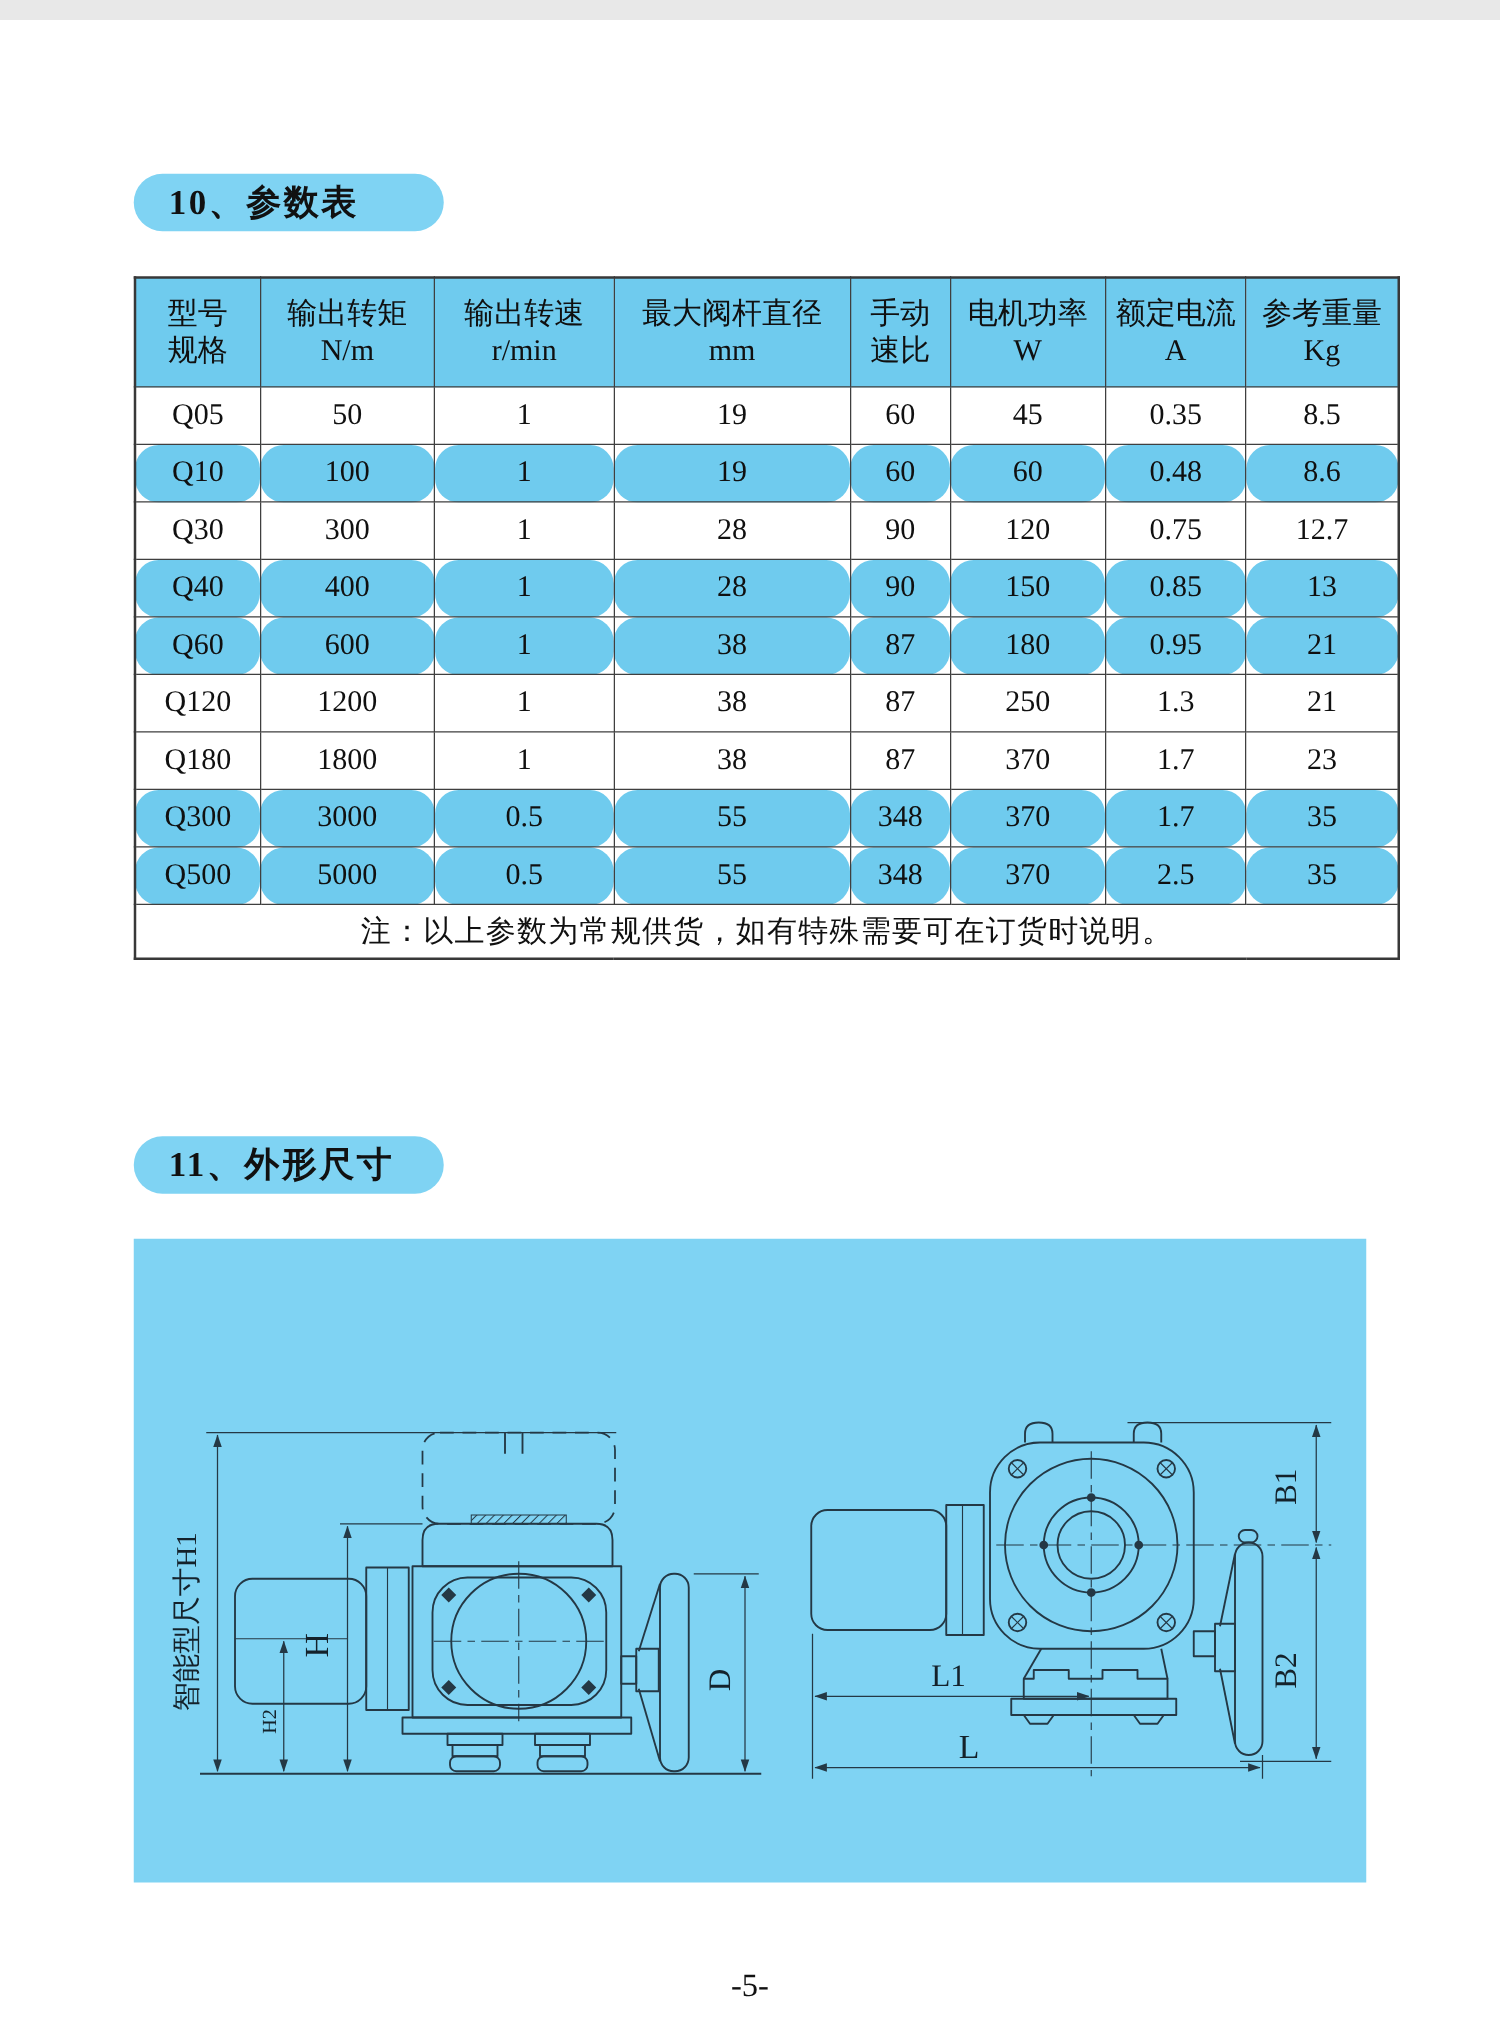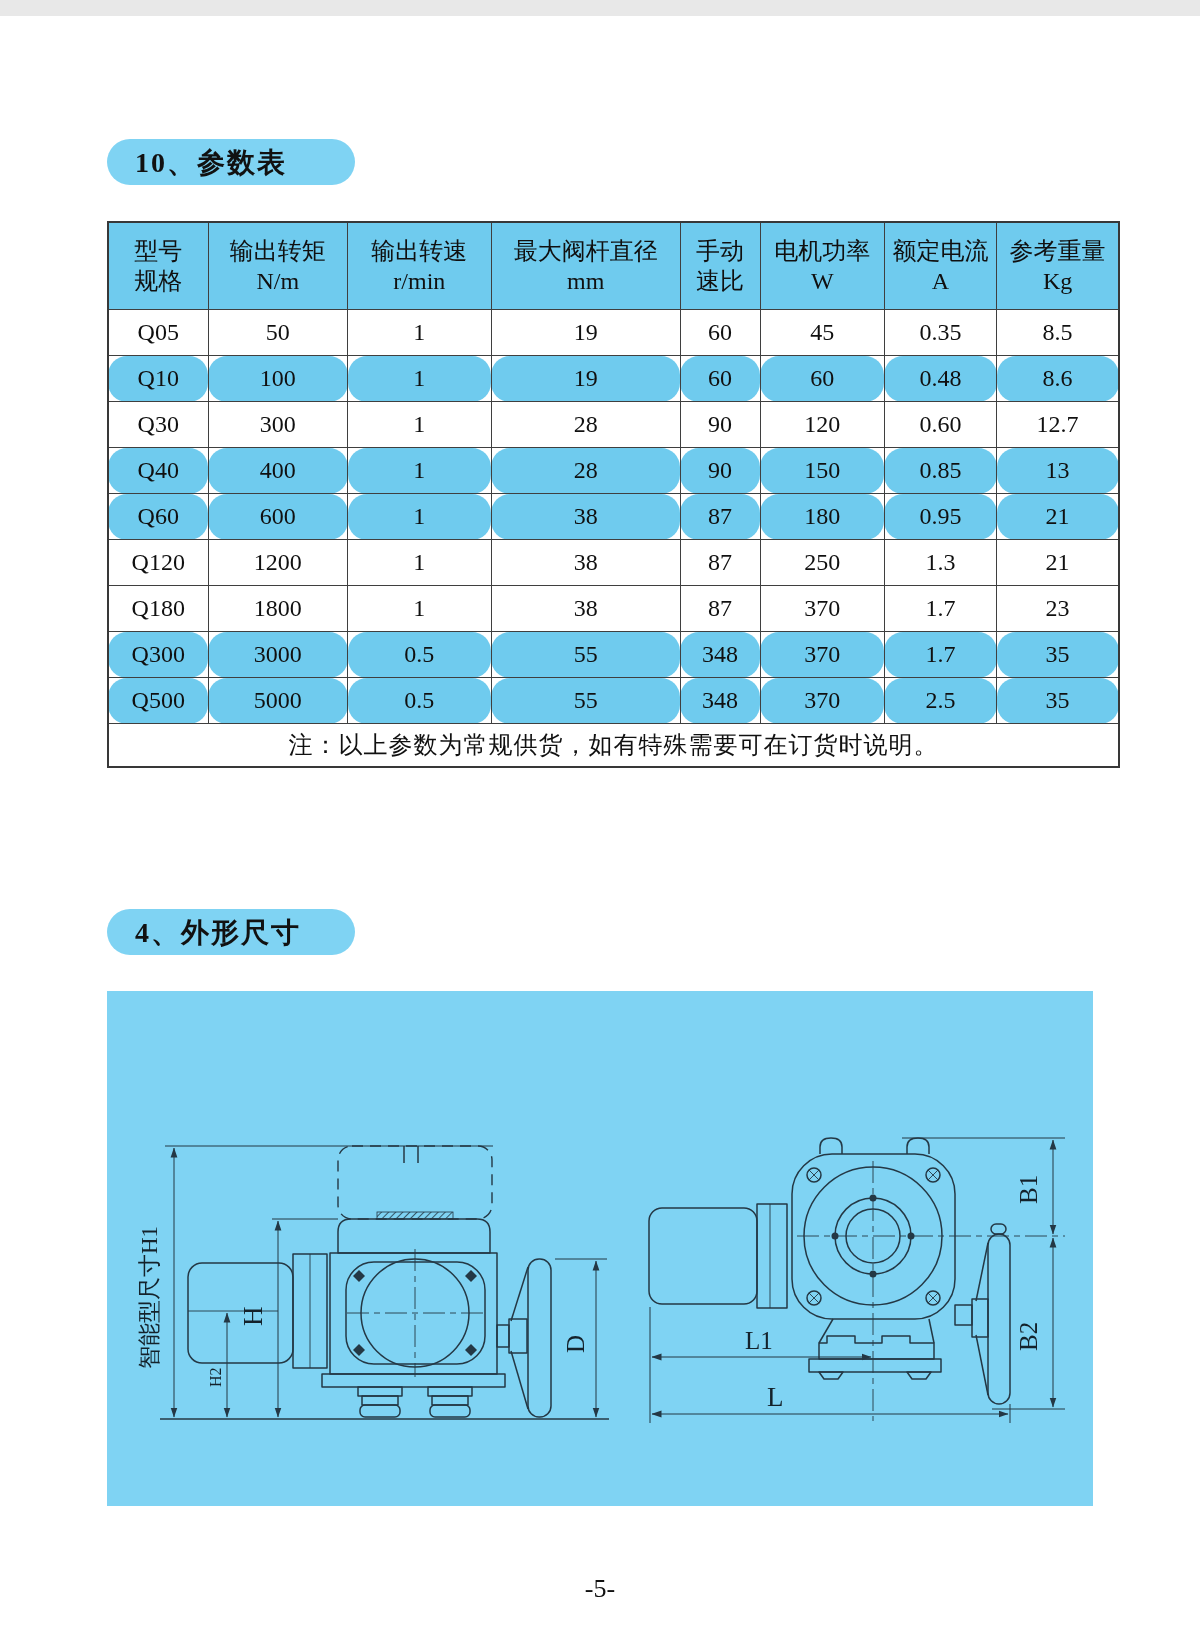--- a/index.html
+++ b/index.html
@@ -130,21 +130,21 @@
             <td>0.48</td>
             <td>8.6</td>
           </tr>
           <tr>
             <td>Q30</td>
             <td>300</td>
             <td>1</td>
             <td>28</td>
             <td>90</td>
             <td>120</td>
-            <td>0.60</td>
+            <td>0.75</td>
             <td>12.7</td>
           </tr>
           <tr class="shaded">
             <td>Q40</td>
             <td>400</td>
             <td>1</td>
             <td>28</td>
             <td>90</td>
             <td>150</td>
             <td>0.85</td>
@@ -202,21 +202,21 @@
           </tr>
         </tbody>
       <tfoot>
         <tr>
           <td colspan="8">注：以上参数为常规供货，如有特殊需要可在订货时说明。</td>
         </tr>
       </tfoot>
     </table>
   </div>
 
-  <div class="pill" id="pill-11">4、外形尺寸</div>
+  <div class="pill" id="pill-11">11、外形尺寸</div>
 
   <div class="diagram">
     <svg viewBox="0 0 986 515">
       <defs>
         <marker id="arr" viewBox="0 0 10 10" refX="9.5" refY="5" markerWidth="10" markerHeight="10" orient="auto-start-reverse">
           <path d="M0,1.6 L10,5 L0,8.4 z" fill="#243845"></path>
         </marker>
         <pattern id="hatch" width="5" height="5" patternUnits="userSpaceOnUse" patternTransform="rotate(45)">
           <line x1="0" y1="0" x2="0" y2="5" stroke="#243845" stroke-width="1.6"></line>
         </pattern>

